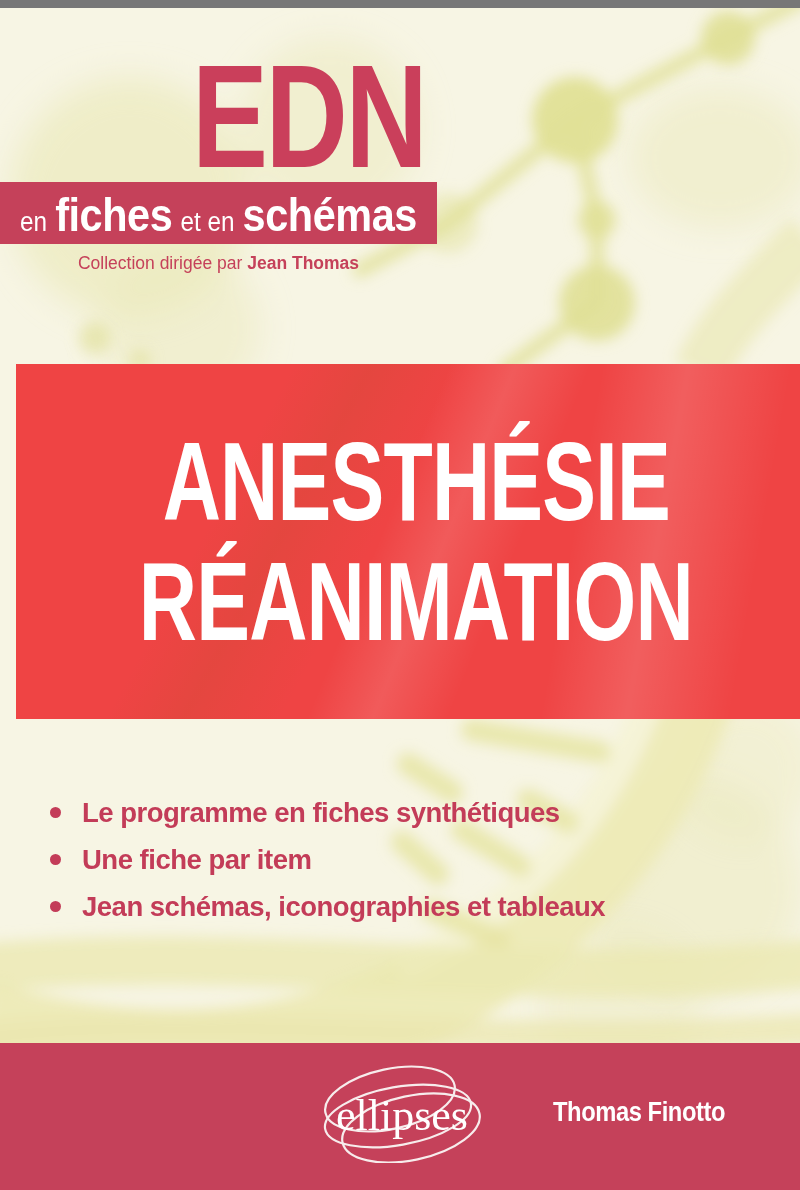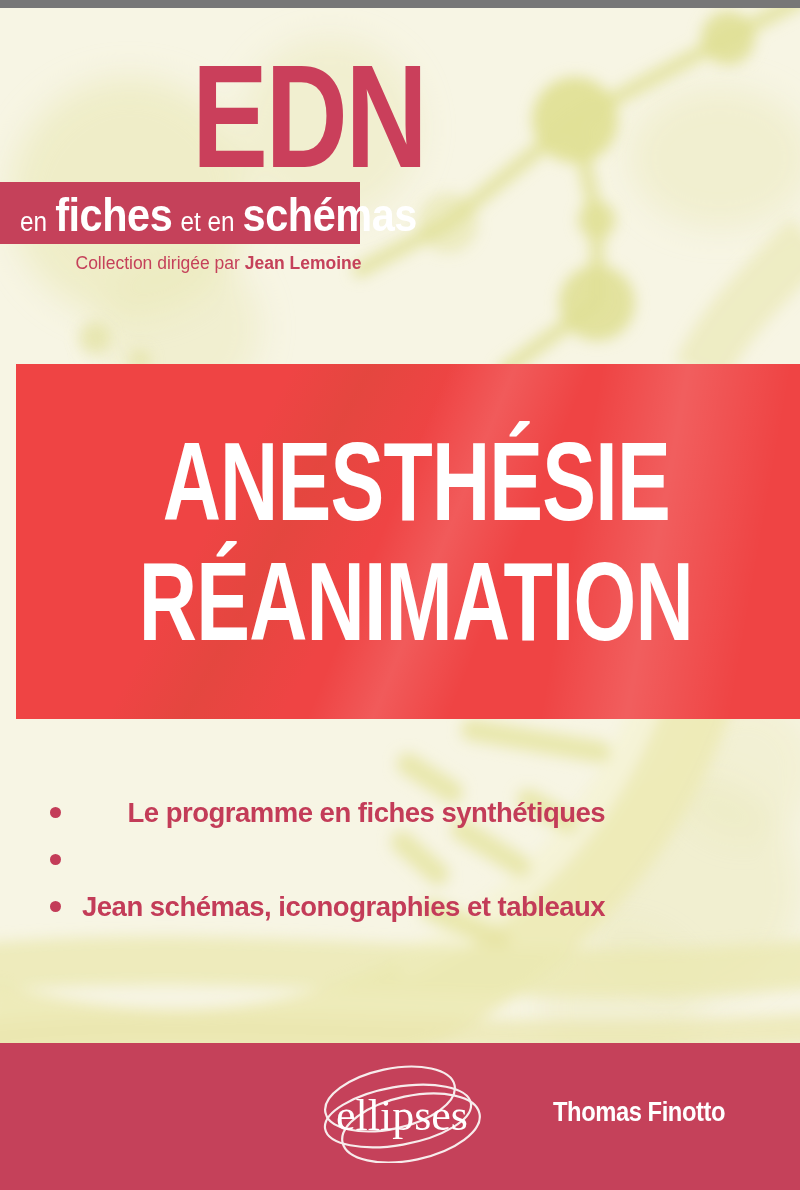--- a/index.html
+++ b/index.html
@@ -16,21 +16,21 @@
   
   .edn{
     position:absolute;top:36px;right:375px;z-index:2;
     font-size:146px;font-weight:700;line-height:1;
     letter-spacing:-0.02em;color:#ca3f5b;
     transform:scaleX(0.78);transform-origin:right top;
     white-space:nowrap;
   }
   .banner{
     position:absolute;top:174px;left:0;z-index:2;
-    width:360px;height:62px;
+    width:437px;height:62px;
     background:#c5415a;
   }
   .banner-text{
     position:absolute;left:20px;top:0;height:62px;
     line-height:66px;white-space:nowrap;
     transform:scaleX(0.9);transform-origin:left center;
     color:#ffffff;
   }
   .banner-text .lg{font-size:46px;font-weight:700;letter-spacing:-0.01em;}
   .banner-text .sm{font-size:27px;font-weight:400;}
@@ -58,21 +58,21 @@
   .title-line{
     position:relative;
     font-size:112px;font-weight:700;line-height:120px;
     color:#ffffff;letter-spacing:-0.01em;
     transform:scaleX(0.72);transform-origin:center;
     white-space:nowrap;
   }
 
   
   .bullets{position:absolute;top:781px;left:50px;z-index:2;}
-  .bullet{display:flex;align-items:center;height:47px;justify-content:space-between;}
+  .bullet{display:flex;align-items:center;height:47px;}
   .dot{
     width:11px;height:11px;border-radius:50%;
     background:#c33c58;margin-right:21px;flex:0 0 auto;
   }
   .btext{
     font-size:27.5px;font-weight:700;color:#c33c58;
     letter-spacing:-0.5px;white-space:nowrap;
   }
 
   
@@ -159,35 +159,36 @@
   <div class="edn">EDN</div>
 
   <div class="banner">
     <div class="banner-text">
       <span class="sm gap-r">en</span><span class="lg gap-r">fiches</span><span class="sm gap-r">et en</span><span class="lg">schémas</span>
     </div>
   </div>
 
   <div class="collection">
     <span>Collection dirigée par</span>
-    <span class="bold">Jean Lemoine</span>
+    <span class="bold">Jean Thomas</span>
   </div>
 
   <div class="band">
     <div class="title-line">ANESTHÉSIE</div>
     <div class="title-line">RÉANIMATION</div>
   </div>
 
   <div class="bullets">
     <div class="bullet">
       <span class="dot"></span>
       <span class="btext">Le programme en fiches synthétiques</span>
     </div>
     <div class="bullet">
       <span class="dot"></span>
+      <span class="btext">Une fiche par item</span>
     </div>
     <div class="bullet">
       <span class="dot"></span>
       <span class="btext">Jean schémas, iconographies et tableaux</span>
     </div>
   </div>
 
   <div class="footer"></div>
 
   <svg class="logo" width="180" height="102" viewBox="0 0 180 102" xmlns="http://www.w3.org/2000/svg">

